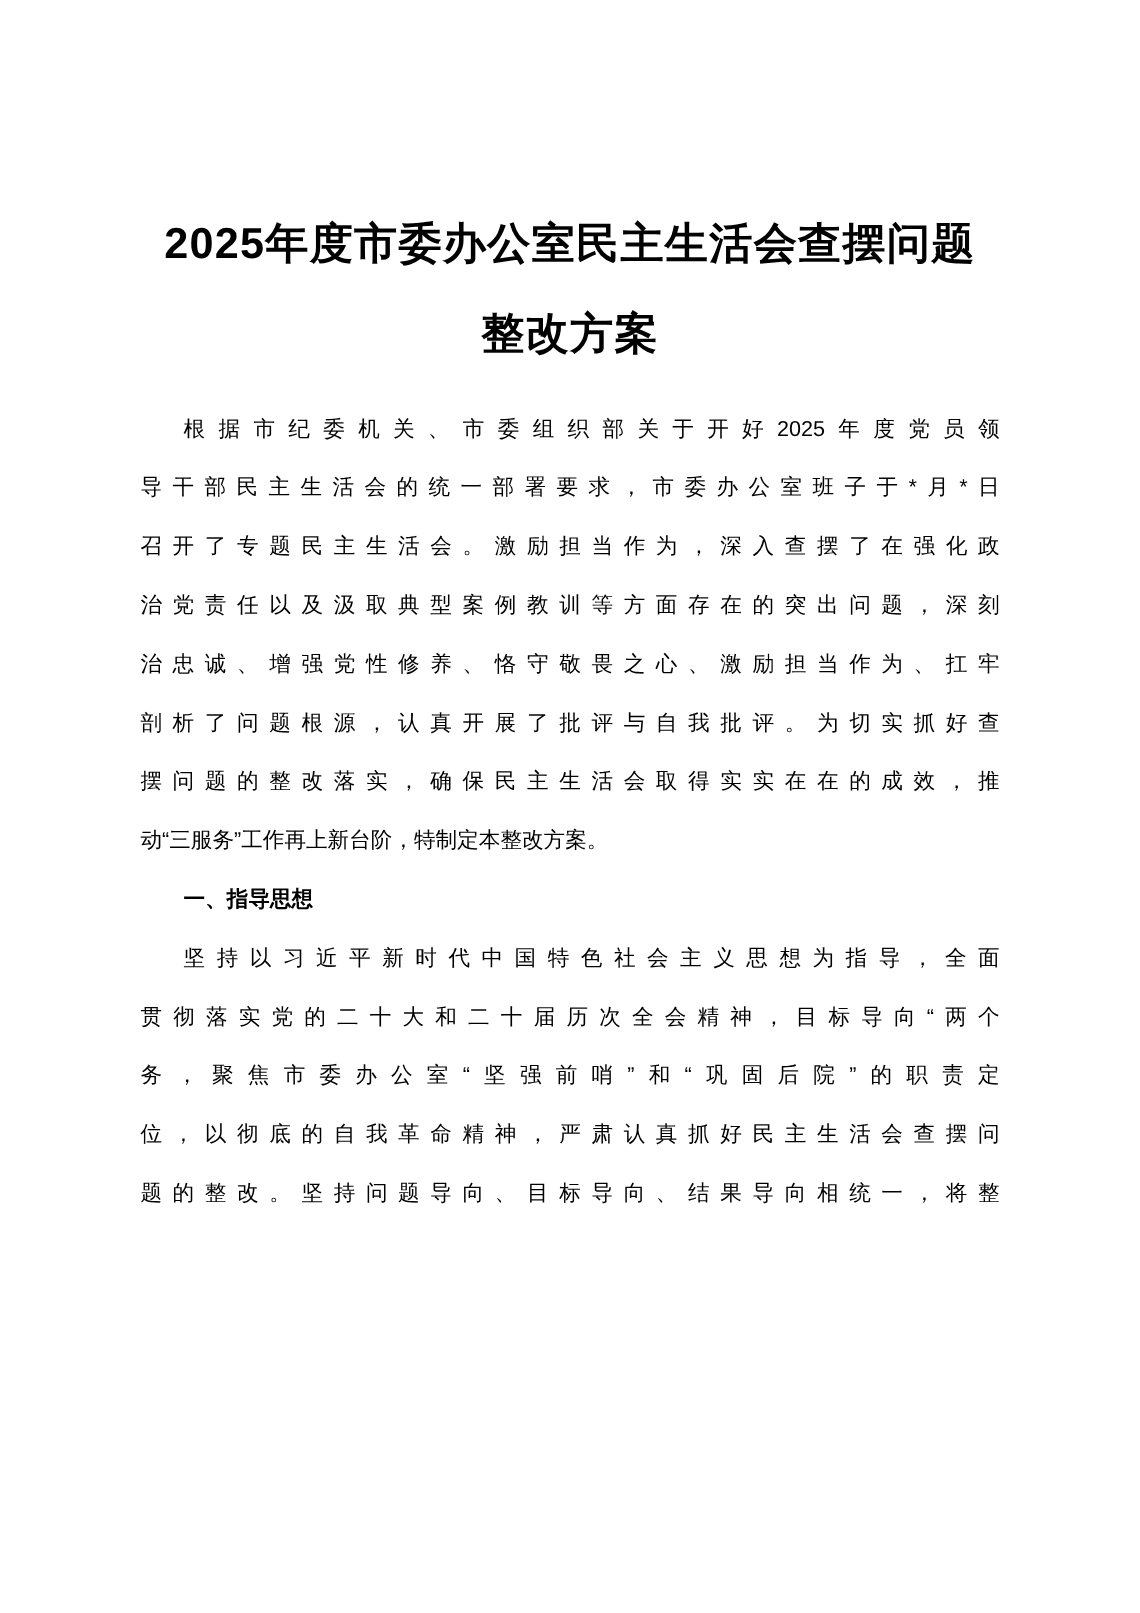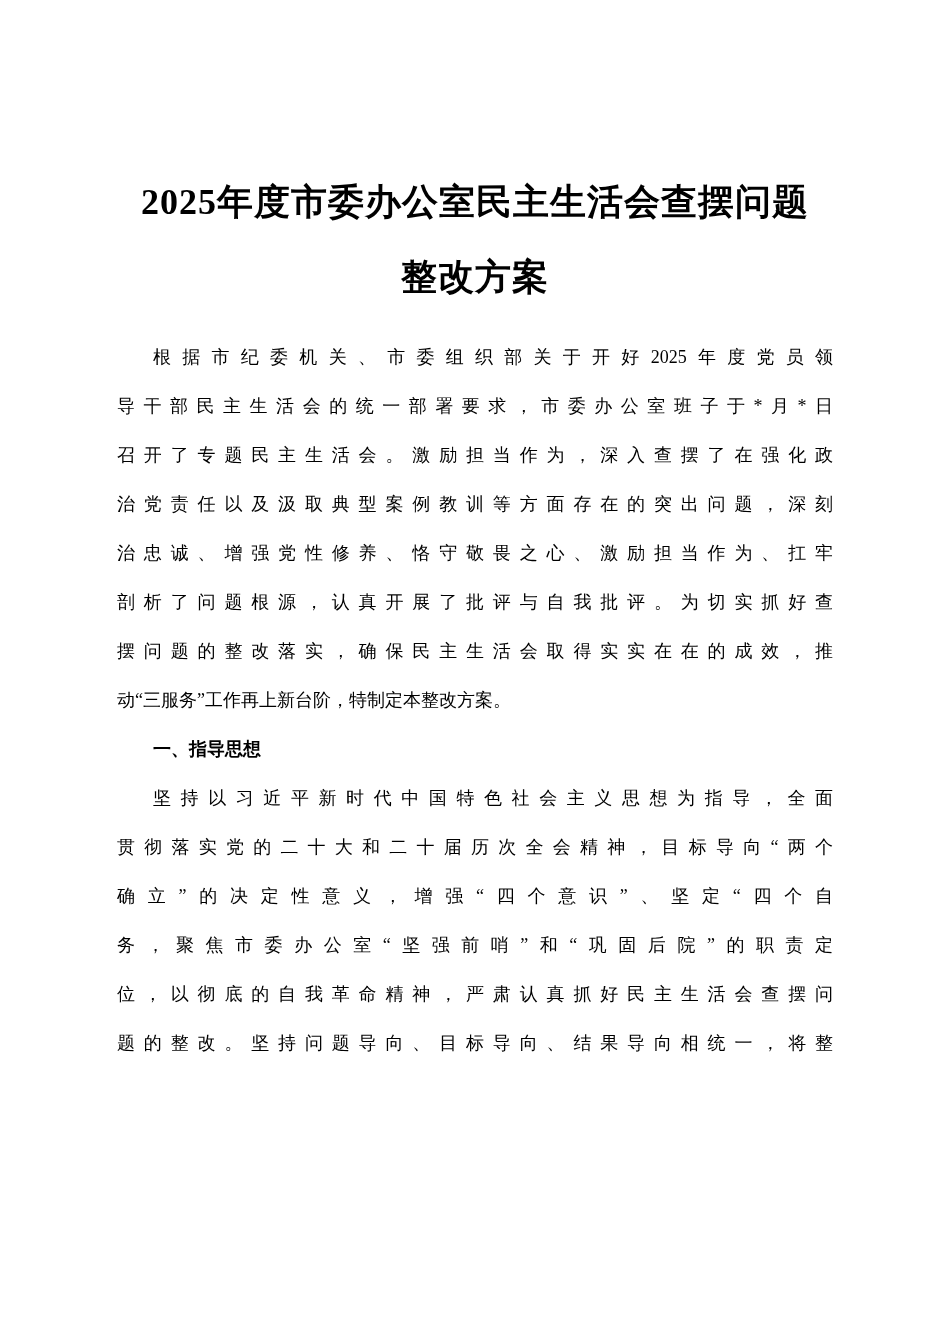--- a/index.html
+++ b/index.html
@@ -7,21 +7,21 @@
     padding: 0;
     background: #ffffff;
   }
   .page {
     position: relative;
     width: 950px;
     height: 1344px;
     margin: 0 auto;
     background: #ffffff;
     overflow: hidden;
-    font-family: Liberation Serif, serif;
+    font-family: Liberation Sans, sans-serif;
     color: #000000;
     -webkit-font-smoothing: antialiased;
   }
   .content {
     padding: 0 117px;
   }
   .doc-title {
     margin-top: 165px;
     font-size: 36px;
     line-height: 75px;
@@ -85,21 +85,20 @@
         <div class="line para-end">动“三服务”工作再上新台阶，特制定本整改方案。</div>
       </div>
 
       <div class="para">
         <div class="line heading-line">一、指导思想</div>
       </div>
 
       <div class="para">
         <div class="line indent">坚持以习近平新时代中国特色社会主义思想为指导，全面</div>
         <div class="line">贯彻落实党的二十大和二十届历次全会精神，目标导向“两个</div>
-        <div class="line">确立”的决定性意义，增强“四个意识”、坚定“四个自</div>
         <div class="line">务，聚焦市委办公室“坚强前哨”和“巩固后院”的职责定</div>
         <div class="line">位，以彻底的自我革命精神，严肃认真抓好民主生活会查摆问</div>
         <div class="line">题的整改。坚持问题导向、目标导向、结果导向相统一，将整</div>
       </div>
 
     </div>
   </div>
 </div>
 
 </body></html>

